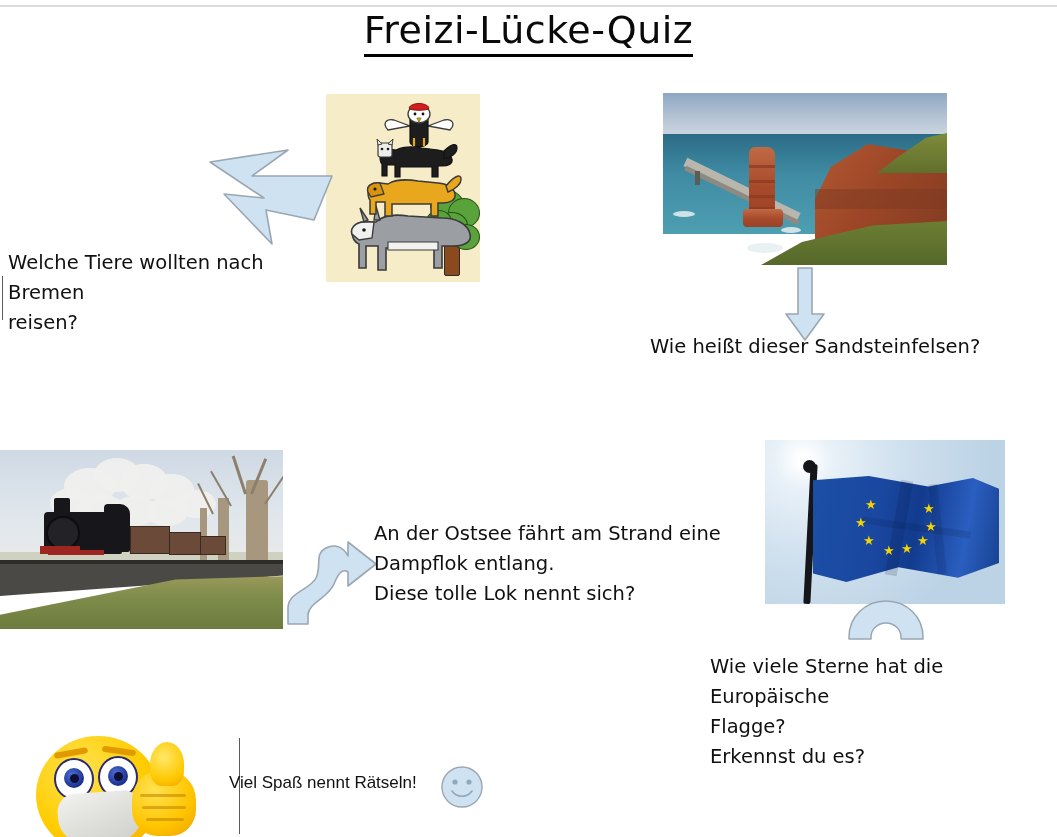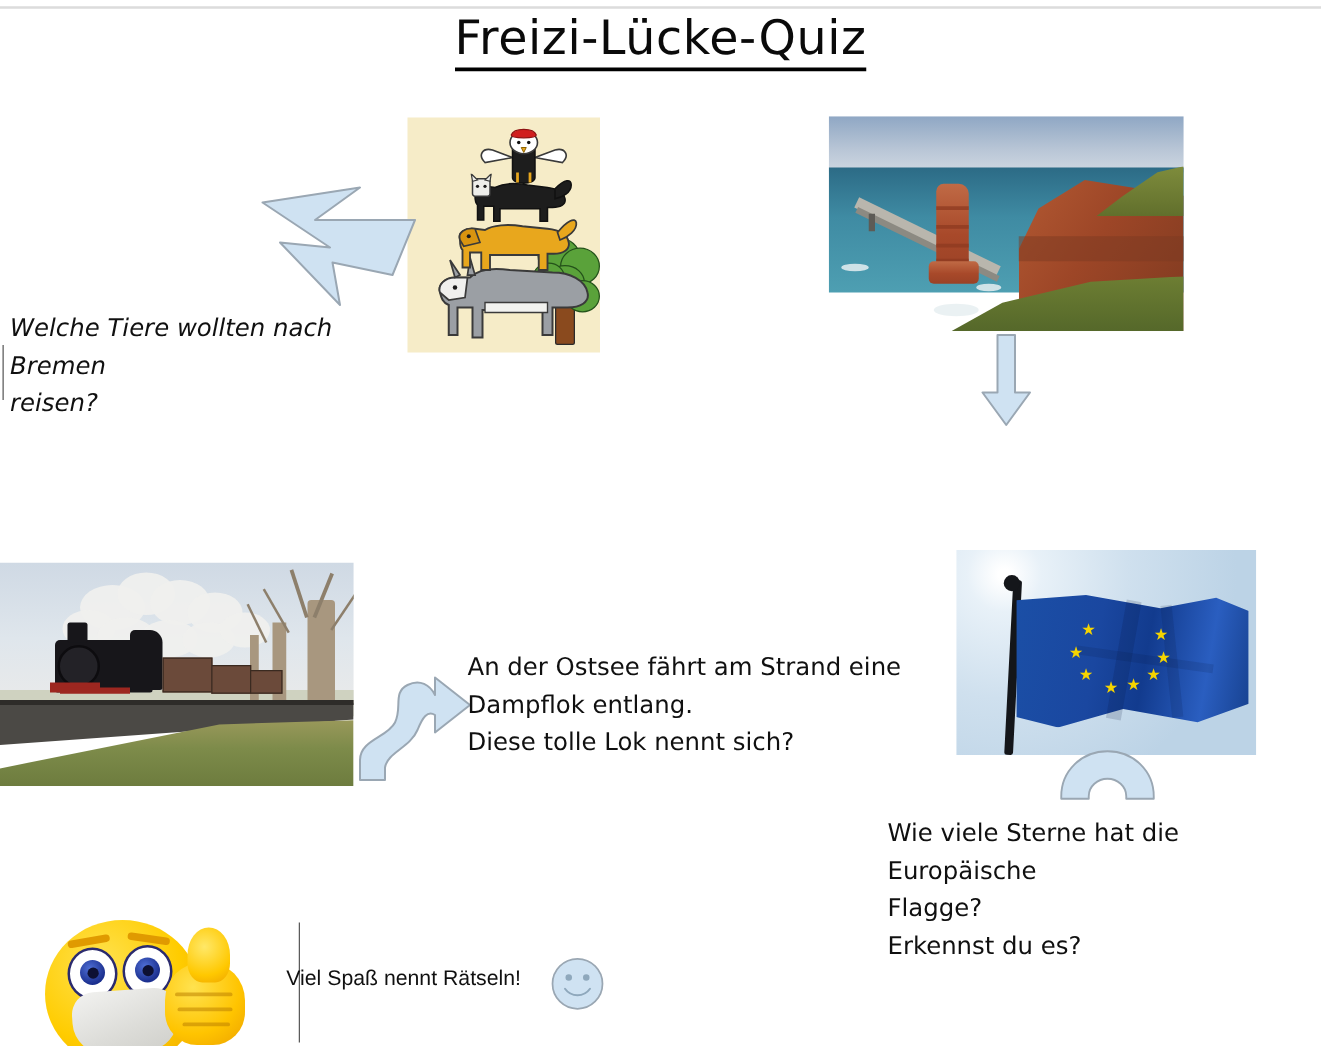--- a/index.html
+++ b/index.html
@@ -161,21 +161,21 @@
     </svg>
   </div>
 
   <div class="arrow" style="left:204px;top:118px;">
     <svg width="132" height="130" viewBox="0 0 132 130">
       <path d="M128 58 L48 58 L84 32 L6 44 L60 80 L20 76 L68 126 L62 92 L110 102 Z" fill="#cfe2f2" stroke="#9aa7b3" stroke-width="1.6" stroke-linejoin="round"></path>
     </svg>
   </div>
 
   <div class="caret" style="left:2px;top:276px;height:44px;"></div>
-  <div class="qtext" style="left:8px;top:248px;width:330px;font-style:italic;">Welche Tiere wollten nach Bremen
+  <div class="qtext" style="left:8px;top:248px;width:330px;">Welche Tiere wollten nach Bremen
 reisen?</div>
 
   <div class="photo" style="left:663px;top:93px;width:284px;height:172px;">
     <div class="helgo-sky"></div>
     <div class="helgo-sea"></div>
     <div class="helgo-pier" style="left:16px;top:92px;width:126px;height:9px;"></div>
     <div class="helgo-pier-dark" style="left:16px;top:100px;width:126px;height:5px;"></div>
     <div class="helgo-pier" style="left:32px;top:78px;width:5px;height:14px;transform:none;background:#5d5b56;"></div>
     <div class="helgo-anna" style="left:86px;top:54px;width:26px;height:74px;">
       <b style="top:18px;"></b>
@@ -195,20 +195,21 @@
     <div class="helgo-foam" style="left:10px;top:118px;width:22px;height:6px;"></div>
     <div class="helgo-foam" style="left:118px;top:134px;width:20px;height:6px;"></div>
   </div>
 
   <div class="arrow" style="left:785px;top:268px;">
     <svg width="40" height="74" viewBox="0 0 40 74">
       <path d="M13 0 L27 0 L27 46 L39 46 L20 72 L1 46 L13 46 Z" fill="#cfe2f2" stroke="#9aa7b3" stroke-width="1.6" stroke-linejoin="round"></path>
     </svg>
   </div>
 
+  <div class="qtext" style="left:650px;top:332px;width:380px;">Wie heißt dieser Sandsteinfelsen?</div>
 
   <div class="photo" style="left:0px;top:450px;width:283px;height:179px;">
     <div class="tr-sky"></div>
     <div class="tr-field"></div>
 
     <div class="smoke" style="left:64px;top:18px;width:52px;height:36px;"></div>
     <div class="smoke" style="left:94px;top:8px;width:46px;height:34px;"></div>
     <div class="smoke" style="left:120px;top:14px;width:48px;height:36px;"></div>
     <div class="smoke" style="left:150px;top:24px;width:44px;height:32px;"></div>
     <div class="smoke" style="left:50px;top:38px;width:42px;height:30px;"></div>

